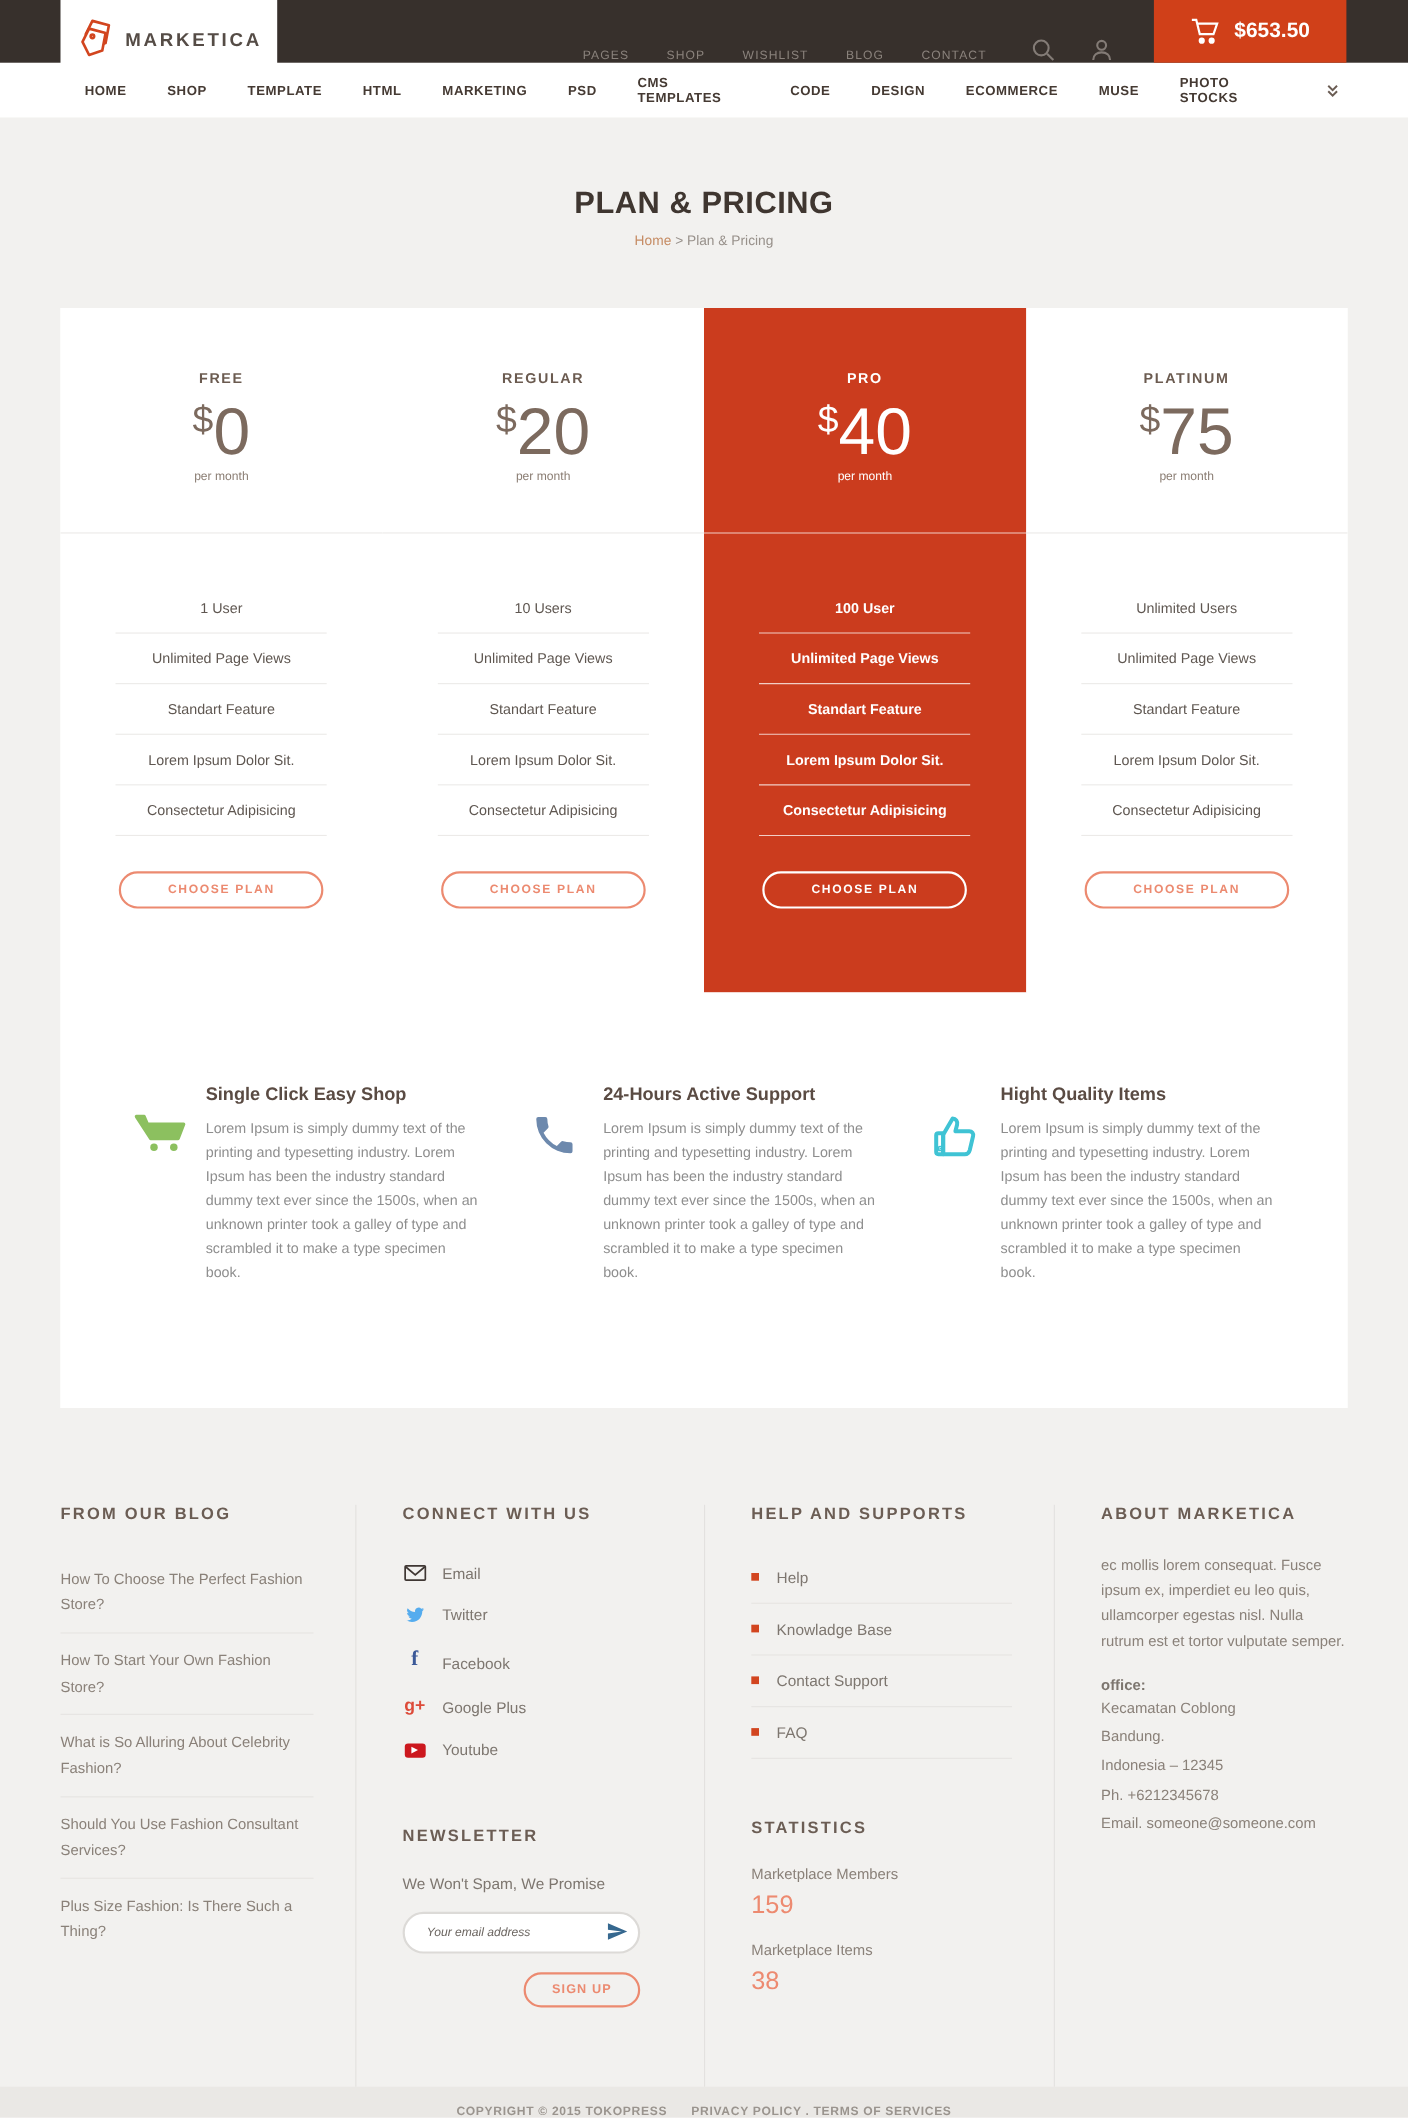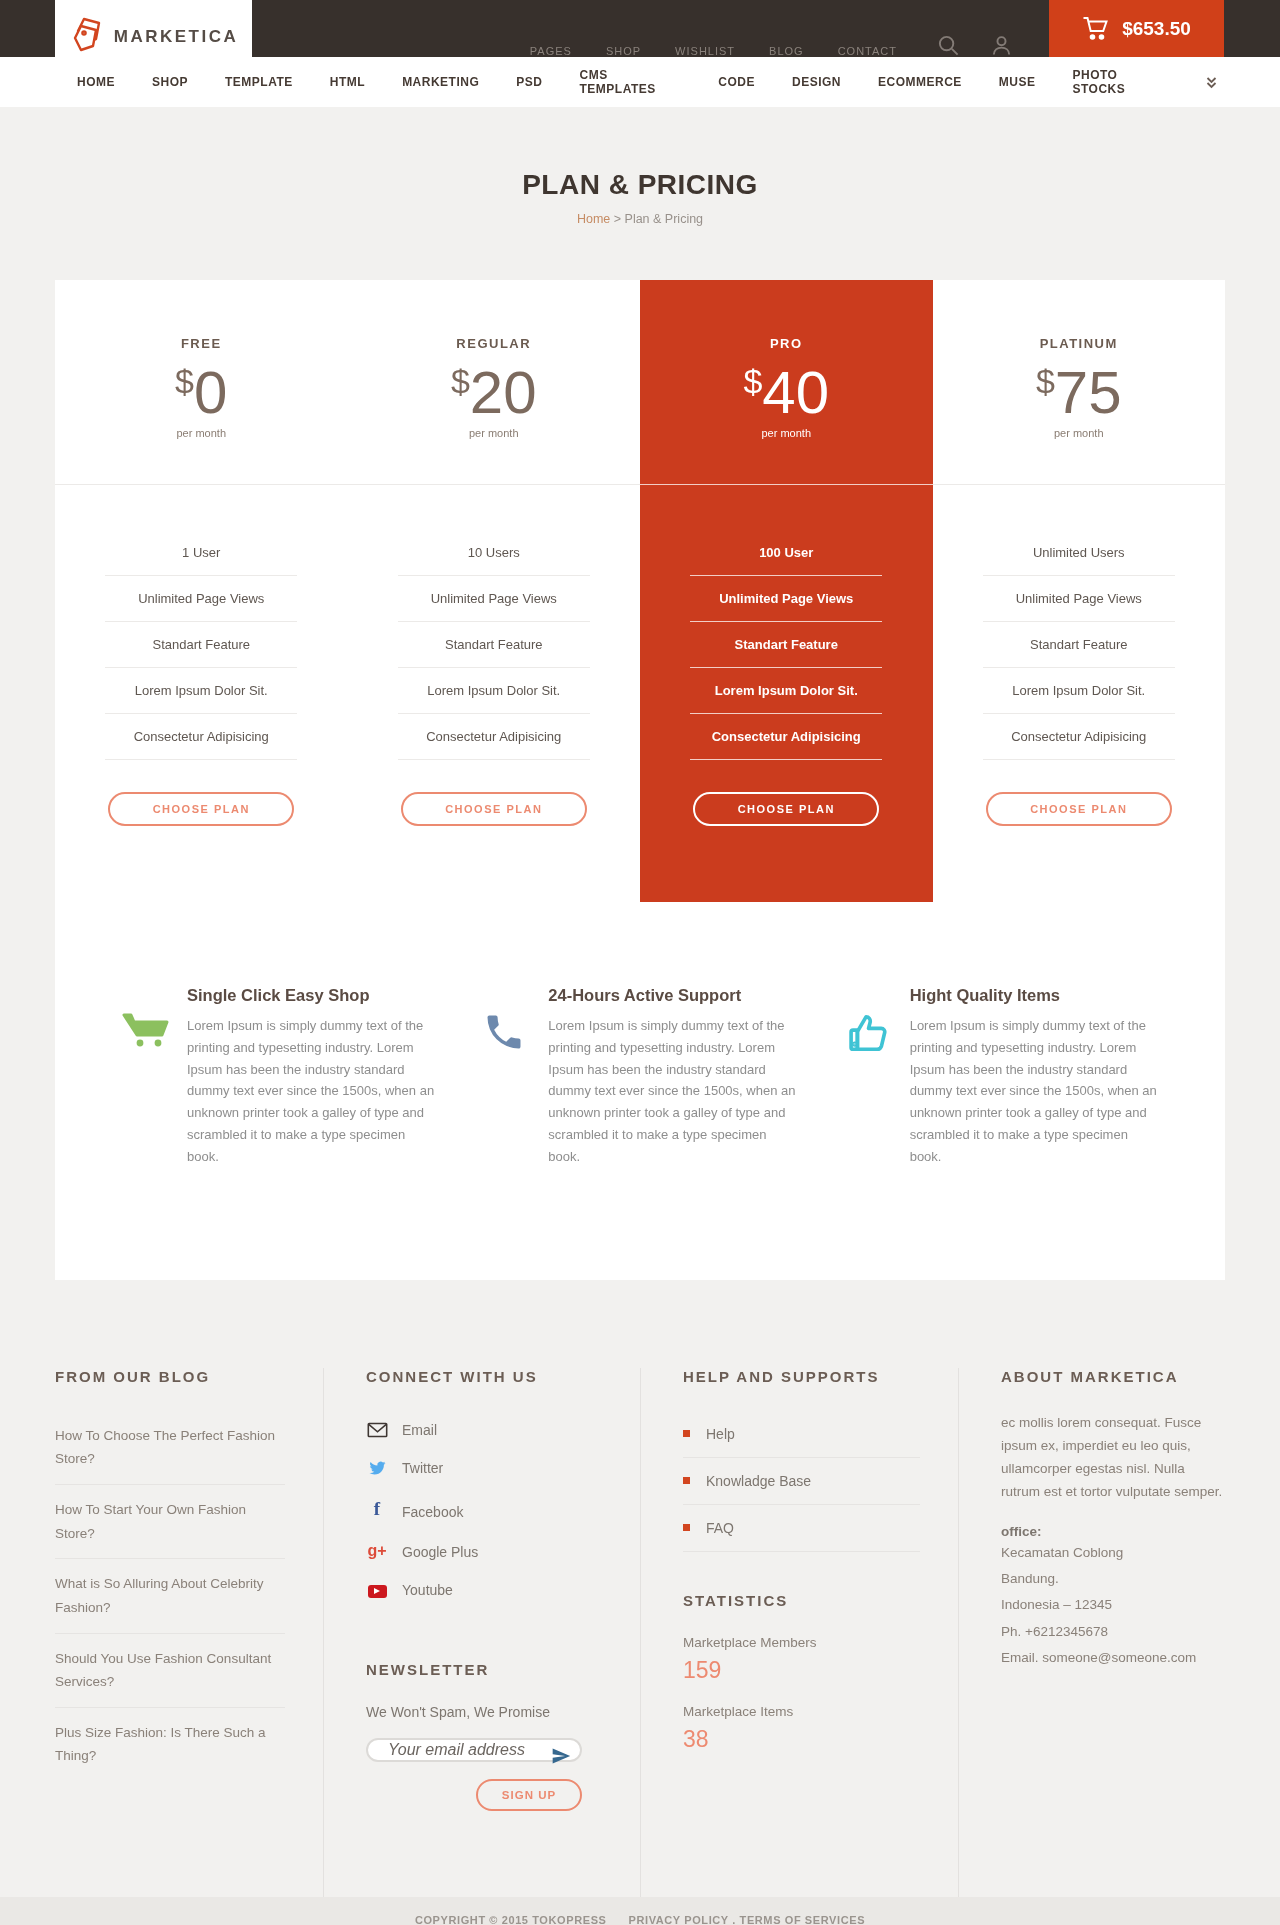--- a/index.html
+++ b/index.html
@@ -68,27 +68,27 @@
   .blog-item:last-child{border-bottom:none}
   .social-row{display:flex;align-items:flex-end;gap:14px;padding:11px 0;font-size:14px;color:#7d766f}
   .social-row .sicon{width:22px;display:inline-flex;justify-content:center;align-items:center}
   .fb-f{font-size:19px;font-weight:bold;color:#3b5998;font-family:"Liberation Serif",serif}
   .gp{font-size:16px;font-weight:bold;color:#dd4b39}
   .yt{width:19px;height:13px;background:#cc181e;border-radius:3px;display:inline-flex;align-items:center;justify-content:center}
   .yt::after{content:"";border-left:6px solid #fff;border-top:3.5px solid transparent;border-bottom:3.5px solid transparent}
   .newsletter{margin-top:52px}
   .tagline{font-size:14px;color:#7d766f;margin:24px 0 18px}
   .email-wrap{position:relative;width:216px}
-  .email-input{width:216px;height:24px;border:2px solid #dcdad7;border-radius:19px;padding:0 38px 0 20px;font-size:16px;font-style:italic;color:#6b6560;background:#fff;outline:none;font-family:"Liberation Sans",sans-serif}
+  .email-input{width:216px;height:38px;border:2px solid #dcdad7;border-radius:19px;padding:0 38px 0 20px;font-size:11px;font-style:italic;color:#6b6560;background:#fff;outline:none;font-family:"Liberation Sans",sans-serif}
   .email-input::placeholder{color:#6b6560;font-style:italic}
   .send-ic{position:absolute;right:11px;top:8px}
   .signup{display:block;margin:17px 0 0 110px;width:106px;height:32px;border:2px solid #ec8a70;border-radius:16px;background:transparent;color:#ec8a70;font-size:11.5px;font-weight:bold;letter-spacing:1px;cursor:pointer}
   .help-item{display:flex;align-items:center;gap:16px;padding:15px 0;border-bottom:1px solid #e6e4e2;font-size:14px;color:#7d766f}
   .bullet{width:7px;height:7px;background:#d2451f;display:inline-block;flex:0 0 7px}
-  .stats{margin-top:40px}
+  .stats{margin-top:54px}
   .stat-label{font-size:13.5px;color:#8a8179;margin-top:20px}
   .stat-value{font-size:23px;font-weight:normal;color:#ed8a70;margin-top:7px}
   .about-text{font-size:13.5px;color:#8a8179;line-height:1.72}
   .office-label{font-size:13.5px;font-weight:bold;color:#7d766f;margin-top:20px}
   .addr{font-size:13.5px;color:#8a8179;line-height:1.8;margin-top:2px}
 
   
   .copybar{height:47px;background:#eae8e5;display:flex;align-items:center;justify-content:center;gap:22px;font-size:11px;font-weight:bold;color:#9a948e;letter-spacing:.6px}
 </style>
 </head>
@@ -358,20 +358,24 @@
       <a class="help-item">
         <span class="bullet"></span>
         <span>Help</span>
       </a>
       <a class="help-item">
         <span class="bullet"></span>
         <span>Knowladge Base</span>
       </a>
       <a class="help-item">
         <span class="bullet"></span>
+        <span>Contact Support</span>
+      </a>
+      <a class="help-item">
+        <span class="bullet"></span>
         <span>FAQ</span>
       </a>
 
       <div class="stats">
         <div class="ftitle">STATISTICS</div>
         <div class="stat-label">Marketplace Members</div>
         <div class="stat-value">159</div>
         <div class="stat-label">Marketplace Items</div>
         <div class="stat-value">38</div>
       </div>

